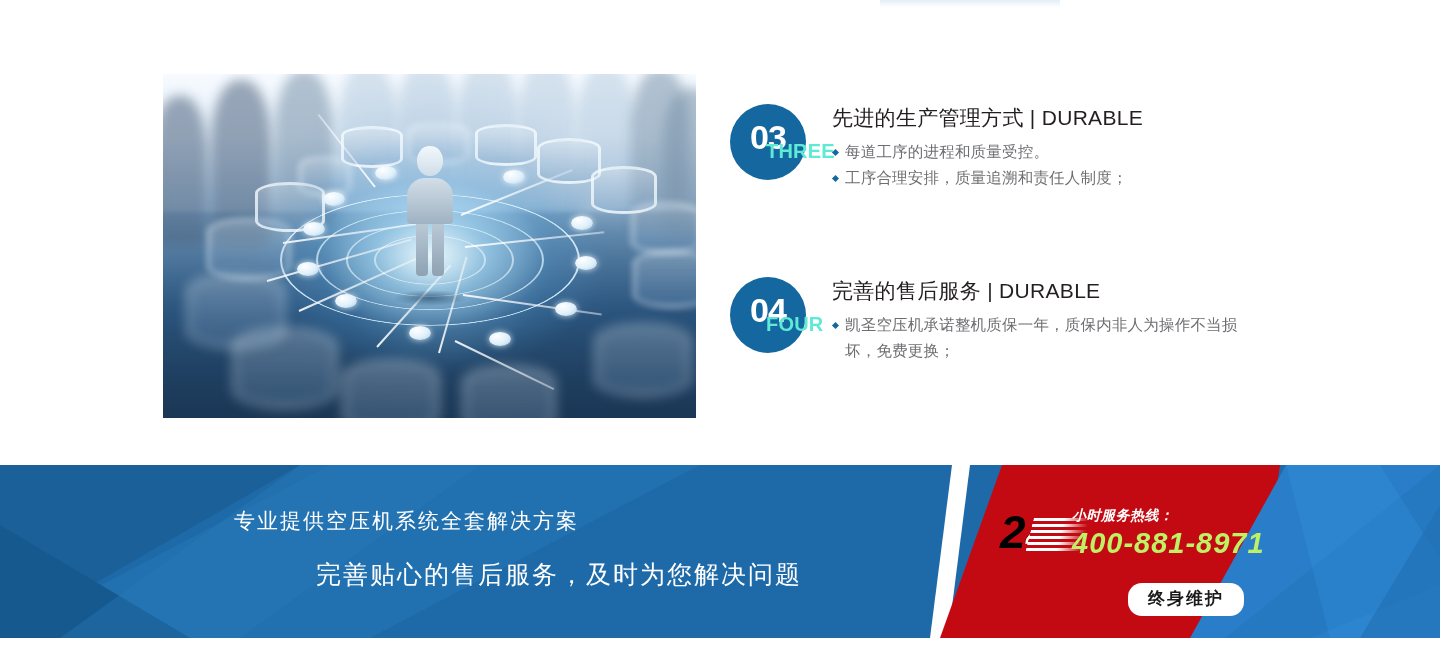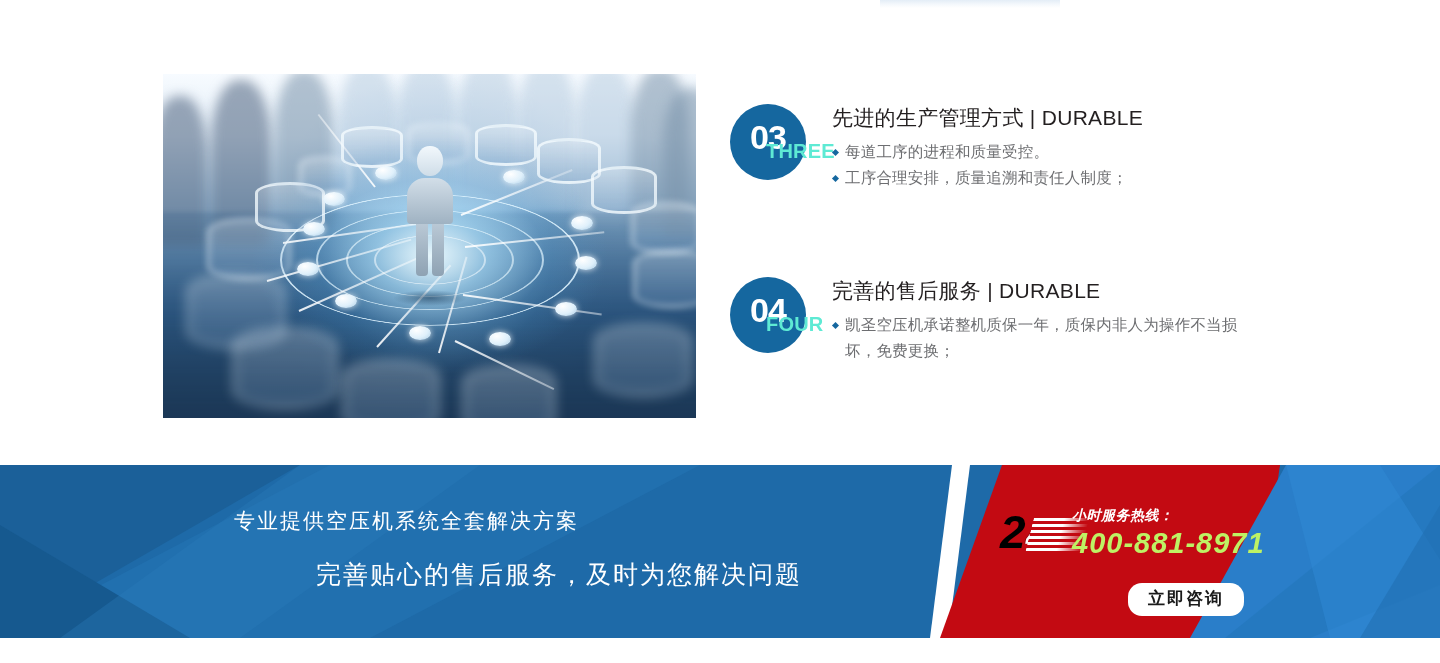--- a/index.html
+++ b/index.html
@@ -349,17 +349,17 @@
     </div>
 
     <div class="hotline">
       <div class="h24">
         <span class="d2">2</span>
         <span class="d4">4</span>
         <span class="stripes"></span>
       </div>
       <div class="hot-label">小时服务热线：</div>
       <div class="hot-num">400-881-8971</div>
-      <div class="cta">立即咨询</div>
+      <div class="cta">终身维护</div>
     </div>
   </div>
 
 </div>
 
 </body></html>

